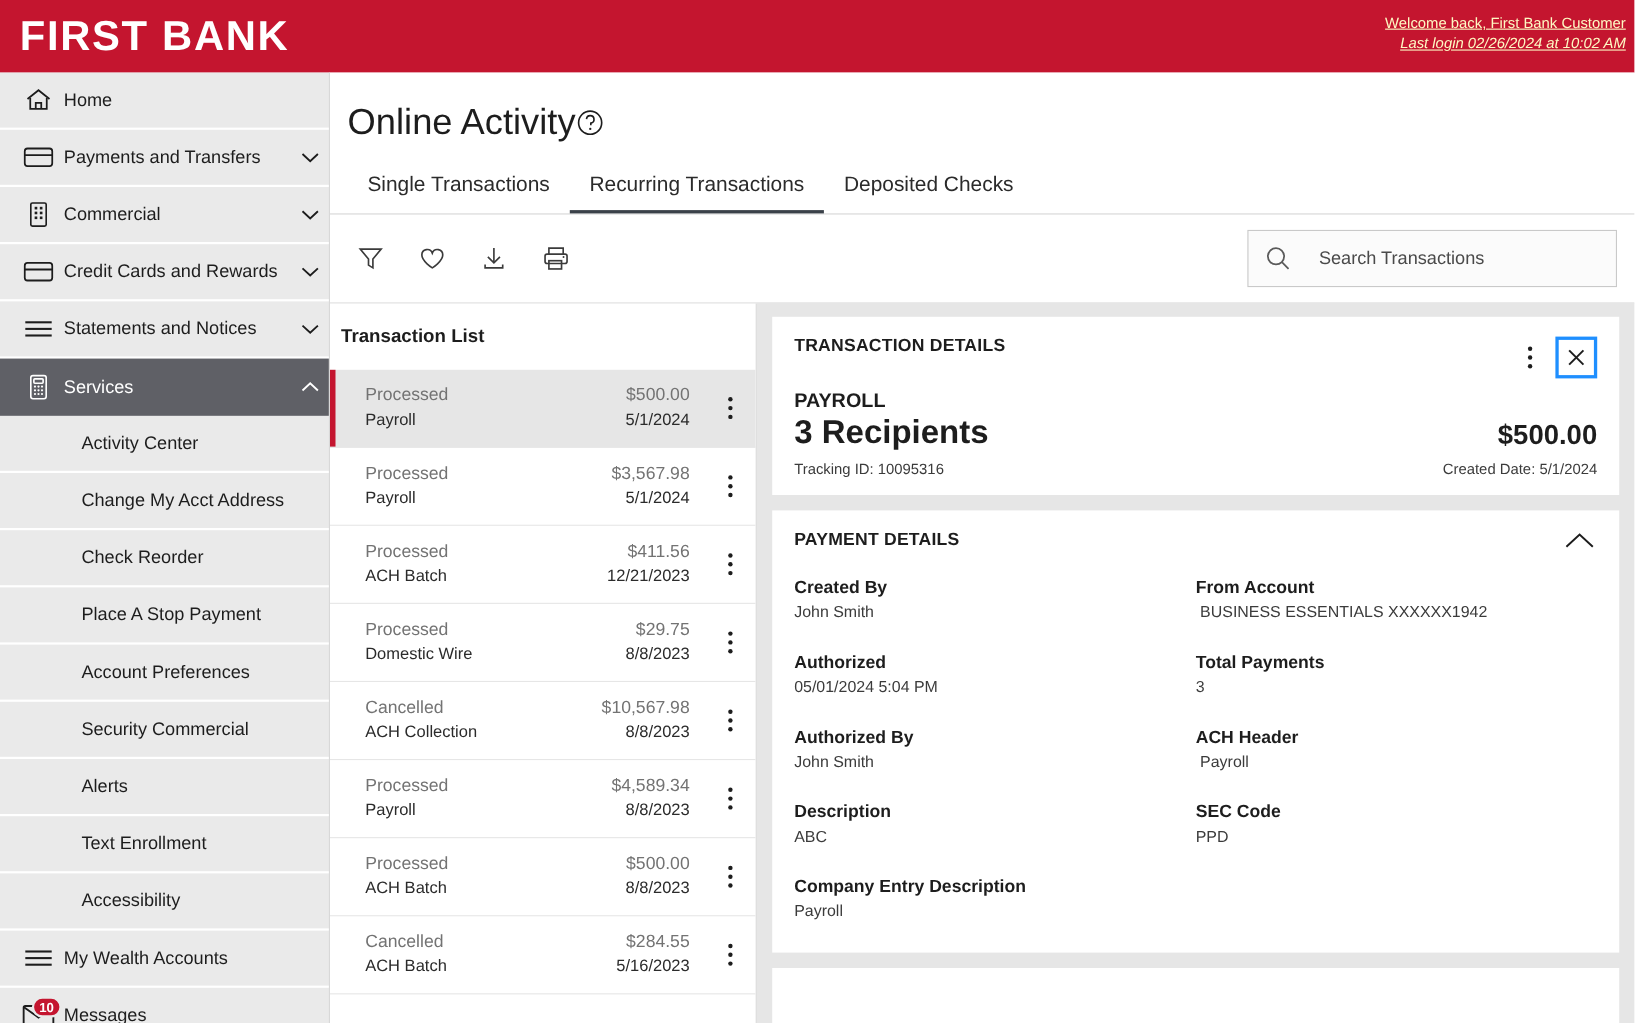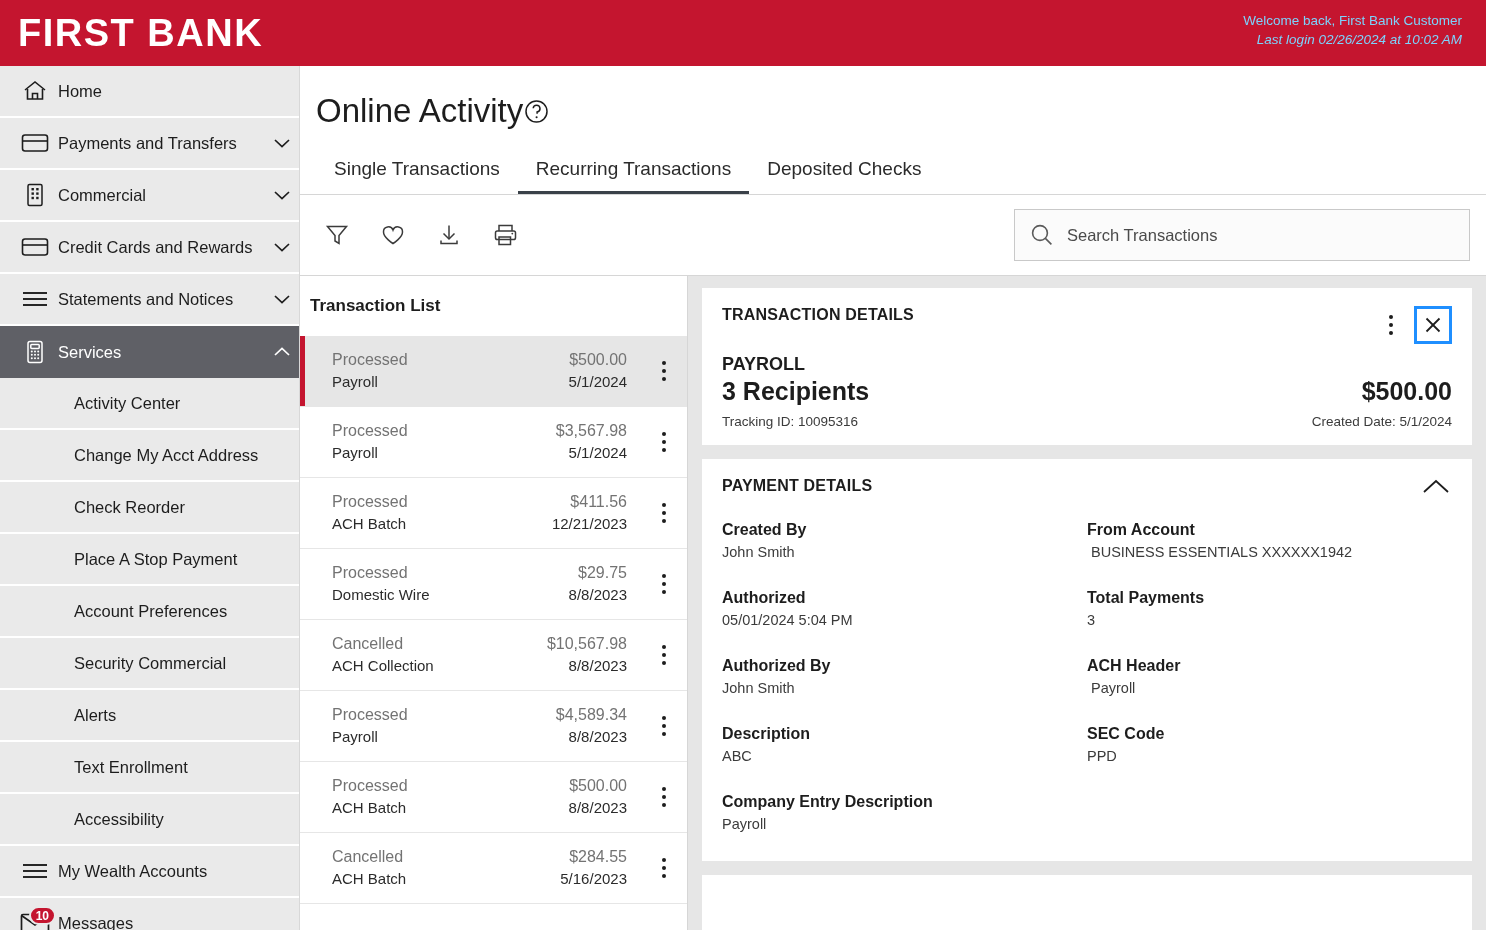--- a/index.html
+++ b/index.html
@@ -15,22 +15,22 @@
   
   .topbar {
     height: 66px; background: #C4152F; position: relative;
     display: flex; align-items: center; flex: 0 0 66px;
   }
   .logo {
     color: #ffffff; font-size: 38px; font-weight: bold;
     letter-spacing: 1.5px; padding-left: 18px; line-height: 1;
   }
   .welcome {
-    position: absolute; right: 24px; top: 11px;
-    text-align: right; color: #7dd3fc;
+    position: absolute; right: 8px; top: 11px;
+    text-align: right; color: #fef9c3; text-decoration: underline;
   }
   .welcome .w1 { font-size: 13.5px; line-height: 19px; }
   .welcome .w2 { font-size: 13.5px; line-height: 19px; font-style: italic; }
 
   
   .body { flex: 1 1 auto; display: flex; min-height: 0; position: relative; border-radius: 29px; }
 
   
   .sidebar {
     width: 300px; flex: 0 0 300px; background: #EAEAEA;
@@ -81,22 +81,22 @@
   }
   .tab.active { border-bottom-color: #3a4149; }
 
   .toolbar {
     display: flex; align-items: center; padding: 14px 16px 14px 22px;
     border-bottom: 1px solid #d6d6d6; gap: 26px;
   }
   .tool-btn { width: 30px; height: 30px; display: flex; align-items:center; justify-content:center; cursor: pointer; }
   .spacer { flex: 1 1 auto; }
   .search {
-    width: 456px; height: 52px; border: 1px solid #c9c9c9; background: #fbfbfb;
-    display: flex; align-items: center; padding: 0 14px; gap: 12px;
+    width: 336px; height: 52px; border: 1px solid #c9c9c9; background: #fbfbfb;
+    display: flex; align-items: center; padding: 0 14px; gap: 24px;
   }
   .search input {
     border: none; outline: none; background: transparent;
     font-size: 16.5px; color: #3b3b3b; width: 100%;
     font-family: "Liberation Sans", sans-serif;
   }
   .search input::placeholder { color: #4a4a4a; }
 
   
   .content { flex: 1 1 auto; display: flex; min-height: 0; }
@@ -143,21 +143,21 @@
     letter-spacing: 0.2px; flex: 1 1 auto;
   }
   .title-actions { display: flex; align-items: center; gap: 10px; }
   .close-btn {
     width: 38px; height: 38px; border: 3px solid #1F8FFF;
     display: flex; align-items: center; justify-content: center; cursor: pointer;
     background: #fff;
   }
   .sub-name { font-size: 18px; font-weight: bold; color: #1d1d1d; margin-top: 10px; }
   .amount-row { display: flex; align-items: flex-end; margin-top: 2px; }
-  .recipients { font-size: 25px; font-weight: bold; color: #1d1d1d; flex: 1 1 auto; }
+  .recipients { font-size: 30px; font-weight: bold; color: #1d1d1d; flex: 1 1 auto; }
   .amount { font-size: 25px; font-weight: bold; color: #1d1d1d; }
   .meta-row { display: flex; margin-top: 8px; }
   .meta-l { font-size: 13.5px; color: #3b3b3b; flex: 1 1 auto; }
   .meta-r { font-size: 13.5px; color: #3b3b3b; }
 
   .fields { display: flex; margin-top: 22px; }
   .fcol { width: 50%; }
   .field { margin-bottom: 24px; }
   .field:last-child { margin-bottom: 0; }
   .f-label { font-size: 16px; font-weight: bold; color: #1d1d1d; line-height: 22px; }

